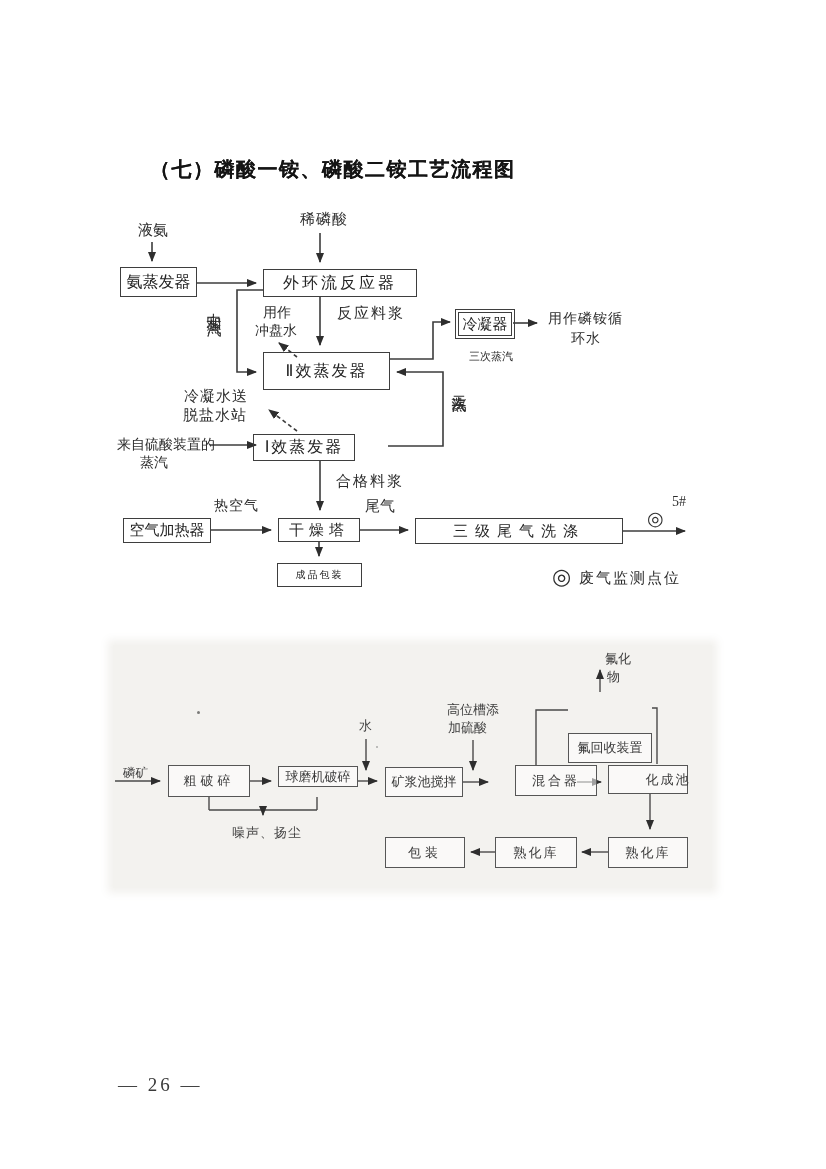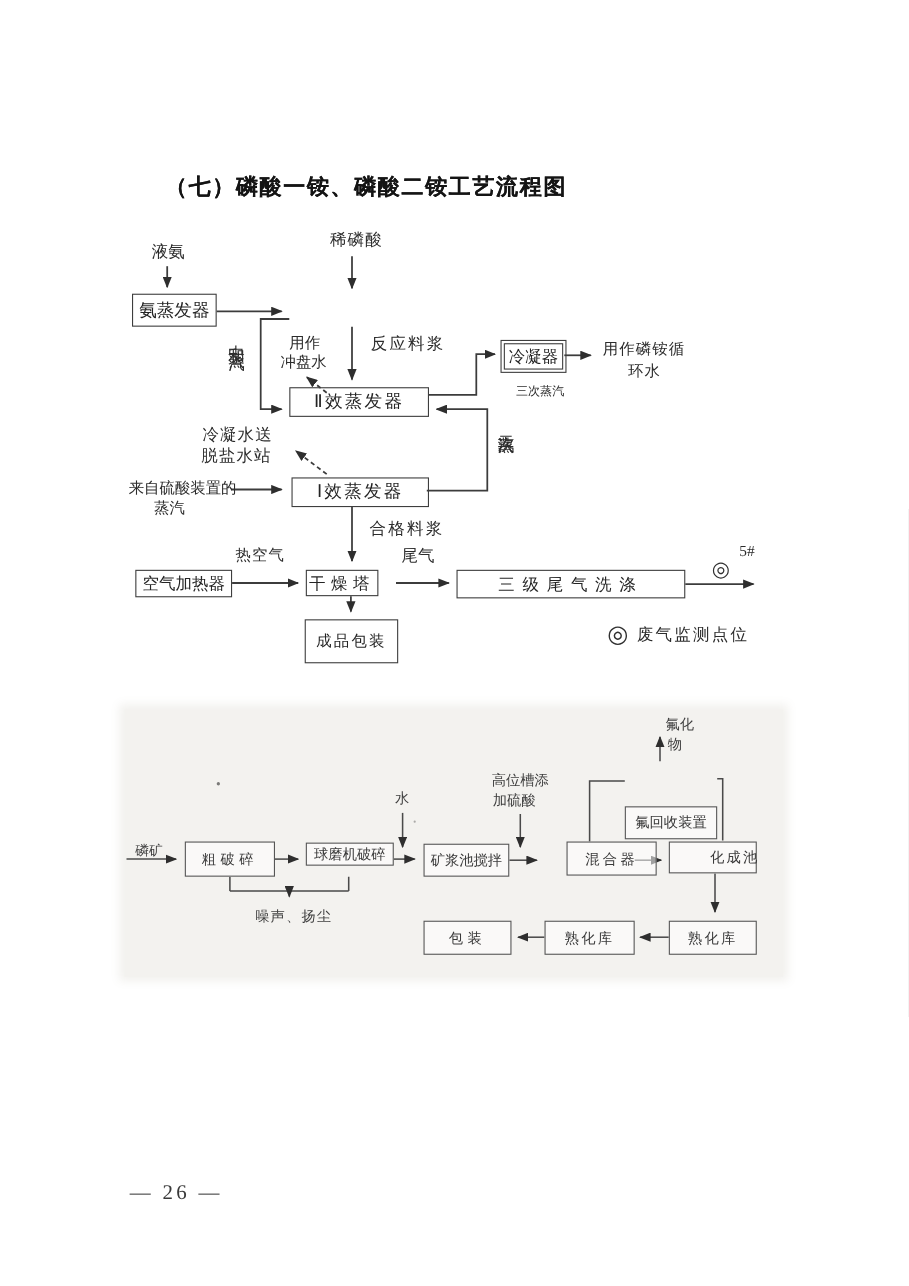--- a/index.html
+++ b/index.html
@@ -84,27 +84,28 @@
       <path d="M600,692 V670" marker-end="url(#ah)"></path>
       <path d="M650,794 V829" marker-end="url(#ah)"></path>
       <path d="M608,852 H582" marker-end="url(#ah)"></path>
       <path d="M495,852 H471" marker-end="url(#ah)"></path>
       <path d="M209,797 V810 M317,797 V810 M209,810 H317"></path>
       <path d="M263,810 V815" marker-end="url(#ah)"></path>
     </g>
   </svg>
 
   <div class="node" style="left:120px;top:267px;width:77px;height:30px;font-size:16px;">氨蒸发器</div>
+  <div class="node" style="left:263px;top:269px;width:154px;height:28px;font-size:16px;letter-spacing:3px;">外环流反应器</div>
   <div class="node double" style="left:458px;top:312px;width:54px;height:24px;font-size:15px;">冷凝器</div>
-  <div class="node" style="left:263px;top:352px;width:127px;height:27px;font-size:16px;letter-spacing:2px;">Ⅱ效蒸发器</div>
-  <div class="node" style="left:265px;top:434px;width:125px;height:27px;font-size:16px;letter-spacing:2px;">Ⅰ效蒸发器</div>
+  <div class="node" style="left:263px;top:352px;width:127px;height:38px;font-size:16px;letter-spacing:2px;">Ⅱ效蒸发器</div>
+  <div class="node" style="left:253px;top:434px;width:102px;height:27px;font-size:16px;letter-spacing:2px;">Ⅰ效蒸发器</div>
   <div class="node" style="left:123px;top:518px;width:88px;height:25px;font-size:15px;">空气加热器</div>
-  <div class="node" style="left:278px;top:518px;width:66px;height:24px;font-size:15px;letter-spacing:5px;">干燥塔</div>
+  <div class="node" style="left:278px;top:518px;width:82px;height:24px;font-size:15px;letter-spacing:5px;">干燥塔</div>
   <div class="node" style="left:415px;top:518px;width:208px;height:26px;font-size:15px;letter-spacing:7px;">三级尾气洗涤</div>
-  <div class="node" style="left:277px;top:563px;width:85px;height:40px;font-size:14px;letter-spacing:2px;">成品包装</div>
+  <div class="node" style="left:277px;top:563px;width:85px;height:24px;font-size:10px;letter-spacing:2px;">成品包装</div>
 
   <div class="lbl" style="left:138px;top:222px;font-size:15px;">液氨</div>
   <div class="lbl" style="left:300px;top:211px;font-size:15px;letter-spacing:1px;">稀磷酸</div>
   <div class="vlbl" style="left:204px;top:301px;height:74px;font-size:15px;letter-spacing:3px;">中和蒸汽</div>
   <div class="lbl" style="left:263px;top:305px;font-size:14px;">用作</div>
   <div class="lbl" style="left:255px;top:323px;font-size:14px;">冲盘水</div>
   <div class="lbl" style="left:337px;top:305px;font-size:15px;letter-spacing:2px;">反应料浆</div>
   <div class="lbl" style="left:433px;top:350px;font-size:11px;padding-left:36px;">三次蒸汽</div>
   <div class="lbl" style="left:548px;top:311px;font-size:14px;letter-spacing:1px;">用作磷铵循</div>
   <div class="lbl" style="left:571px;top:331px;font-size:14px;letter-spacing:1px;">环水</div>

